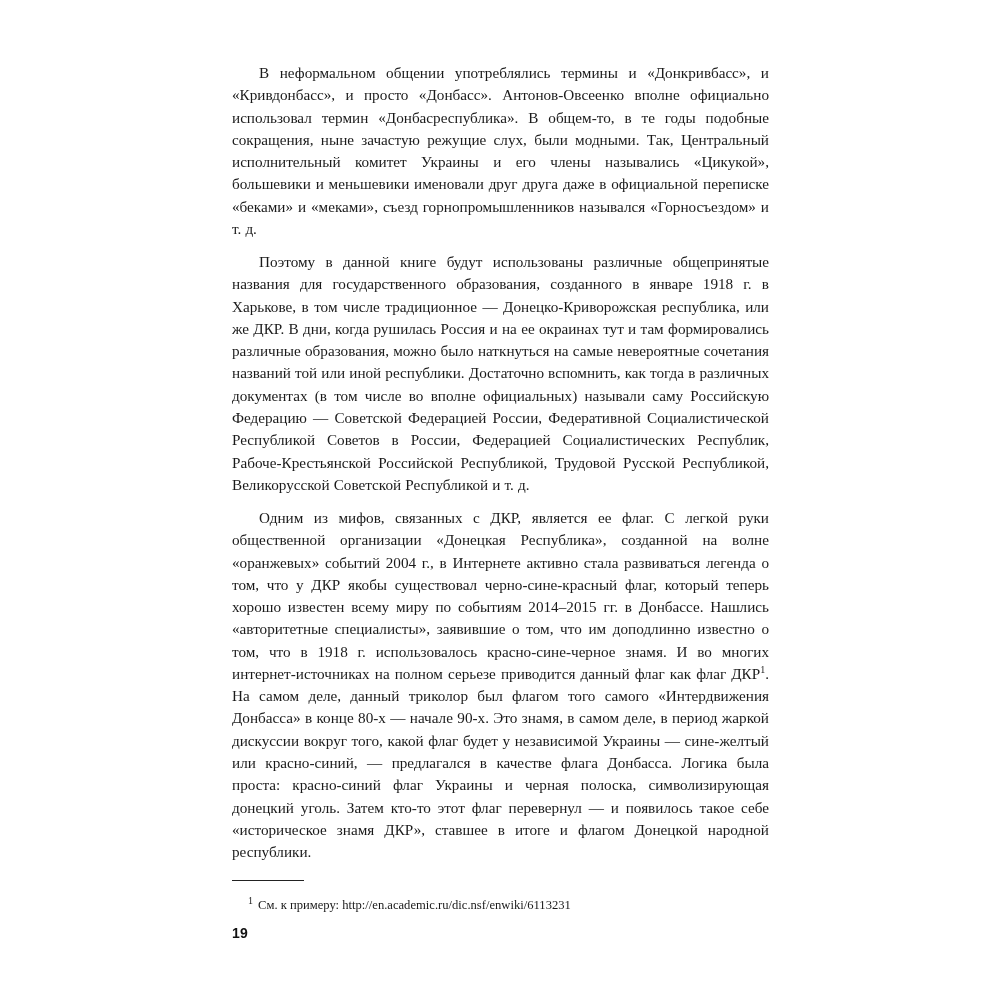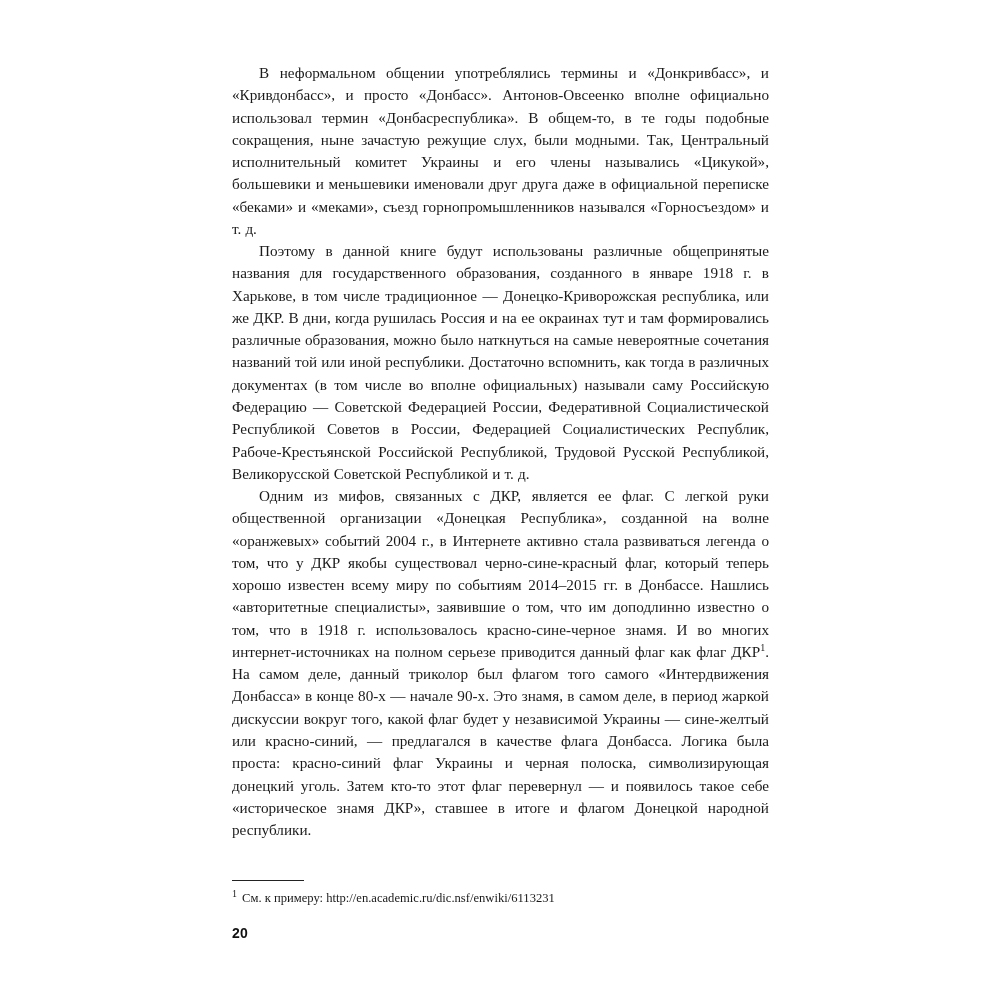--- a/index.html
+++ b/index.html
@@ -28,41 +28,41 @@
   .para {
     margin: 0;
     font-size: 15.2px;
     line-height: 1.465;
     text-align: justify;
     text-indent: 27px;
     hyphens: manual;
     word-spacing: 0.02em;
   }
   .para + .para {
-    margin-top: 0;
+    margin-top: 11px;
   }
   sup.fnref {
     font-size: 0.66em;
     vertical-align: super;
     line-height: 0;
   }
   .footnote-area {
     position: absolute;
     left: 232px;
     top: 880px;
     width: 537px;
   }
   .footnote-rule {
     width: 72px;
     height: 1px;
     background: #222;
     margin: 0 0 9px 0;
   }
   .footnote {
-    margin: 0;
+    margin: 16px;
     font-size: 12.6px;
     line-height: 1.35;
     text-align: left;
   }
   .footnote .fnum {
     font-size: 0.8em;
     vertical-align: super;
     line-height: 0;
     margin-right: 5px;
   }
@@ -86,15 +86,15 @@
     <p class="para">В неформальном общении употреблялись термины и «Донкривбасс», и «Кривдонбасс», и просто «Донбасс». Антонов-Овсеенко вполне официально использовал термин «Донбасреспублика». В общем-то, в те годы подобные сокращения, ныне зачастую режущие слух, были модными. Так, Центральный исполнительный комитет Украины и его члены назывались «Цикукой», большевики и меньшевики именовали друг друга даже в официальной переписке «беками» и «меками», съезд горнопромышленников назывался «Горносъездом» и т. д.</p>
     <p class="para">Поэтому в данной книге будут использованы различные общепринятые названия для государственного образования, созданного в январе 1918 г. в Харькове, в том числе традиционное — Донецко-Криворожская республика, или же ДКР. В дни, когда рушилась Россия и на ее окраинах тут и там формировались различные образования, можно было наткнуться на самые невероятные сочетания названий той или иной республики. Достаточно вспомнить, как тогда в различных документах (в том числе во вполне официальных) называли саму Российскую Федерацию — Советской Федерацией России, Федеративной Социалистической Республикой Советов в России, Федерацией Социалистических Республик, Рабоче-Крестьянской Российской Республикой, Трудовой Русской Республикой, Великорусской Советской Республикой и т. д.</p>
     <p class="para"><span>Одним из мифов, связанных с ДКР, является ее флаг. С легкой руки общественной организации «Донецкая Республика», созданной на волне «оранжевых» событий 2004 г., в Интернете активно стала развиваться легенда о том, что у ДКР якобы существовал черно-сине-красный флаг, который теперь хорошо известен всему миру по событиям 2014–2015 гг. в Донбассе. Нашлись «авторитетные специалисты», заявившие о том, что им доподлинно известно о том, что в 1918 г. использовалось красно-сине-черное знамя. И во многих интернет-источниках на полном серьезе приводится данный флаг как флаг ДКР</span><sup class="fnref">1</sup><span>. На самом деле, данный триколор был флагом того самого «Интердвижения Донбасса» в конце 80-х — начале 90-х. Это знамя, в самом деле, в период жаркой дискуссии вокруг того, какой флаг будет у независимой Украины — сине-желтый или красно-синий, — предлагался в качестве флага Донбасса. Логика была проста: красно-синий флаг Украины и черная полоска, символизирующая донецкий уголь. Затем кто-то этот флаг перевернул — и появилось такое себе «историческое знамя ДКР», ставшее в итоге и флагом Донецкой народной республики.</span></p>
   </div>
 
   <div class="footnote-area">
     <div class="footnote-rule"></div>
     <p class="footnote"><span class="fnum">1</span><span>См. к примеру: http://en.academic.ru/dic.nsf/enwiki/6113231</span></p>
   </div>
 
-  <div class="folio">20</div>
+  <div class="folio">19</div>
 
 </div>
 
 </body></html>

